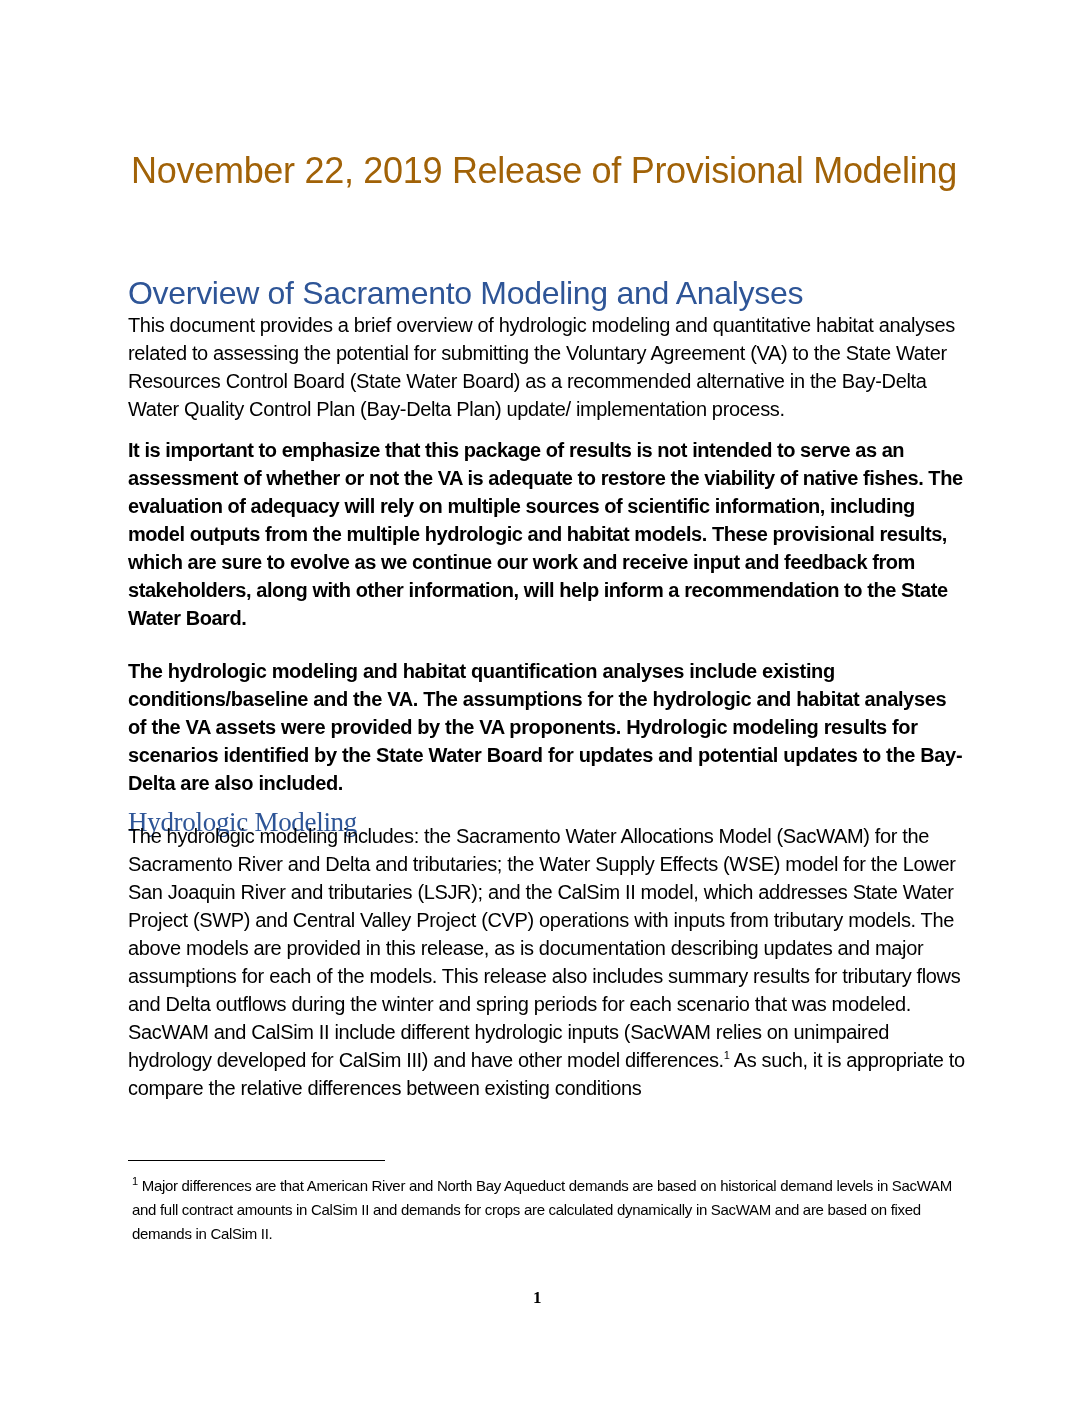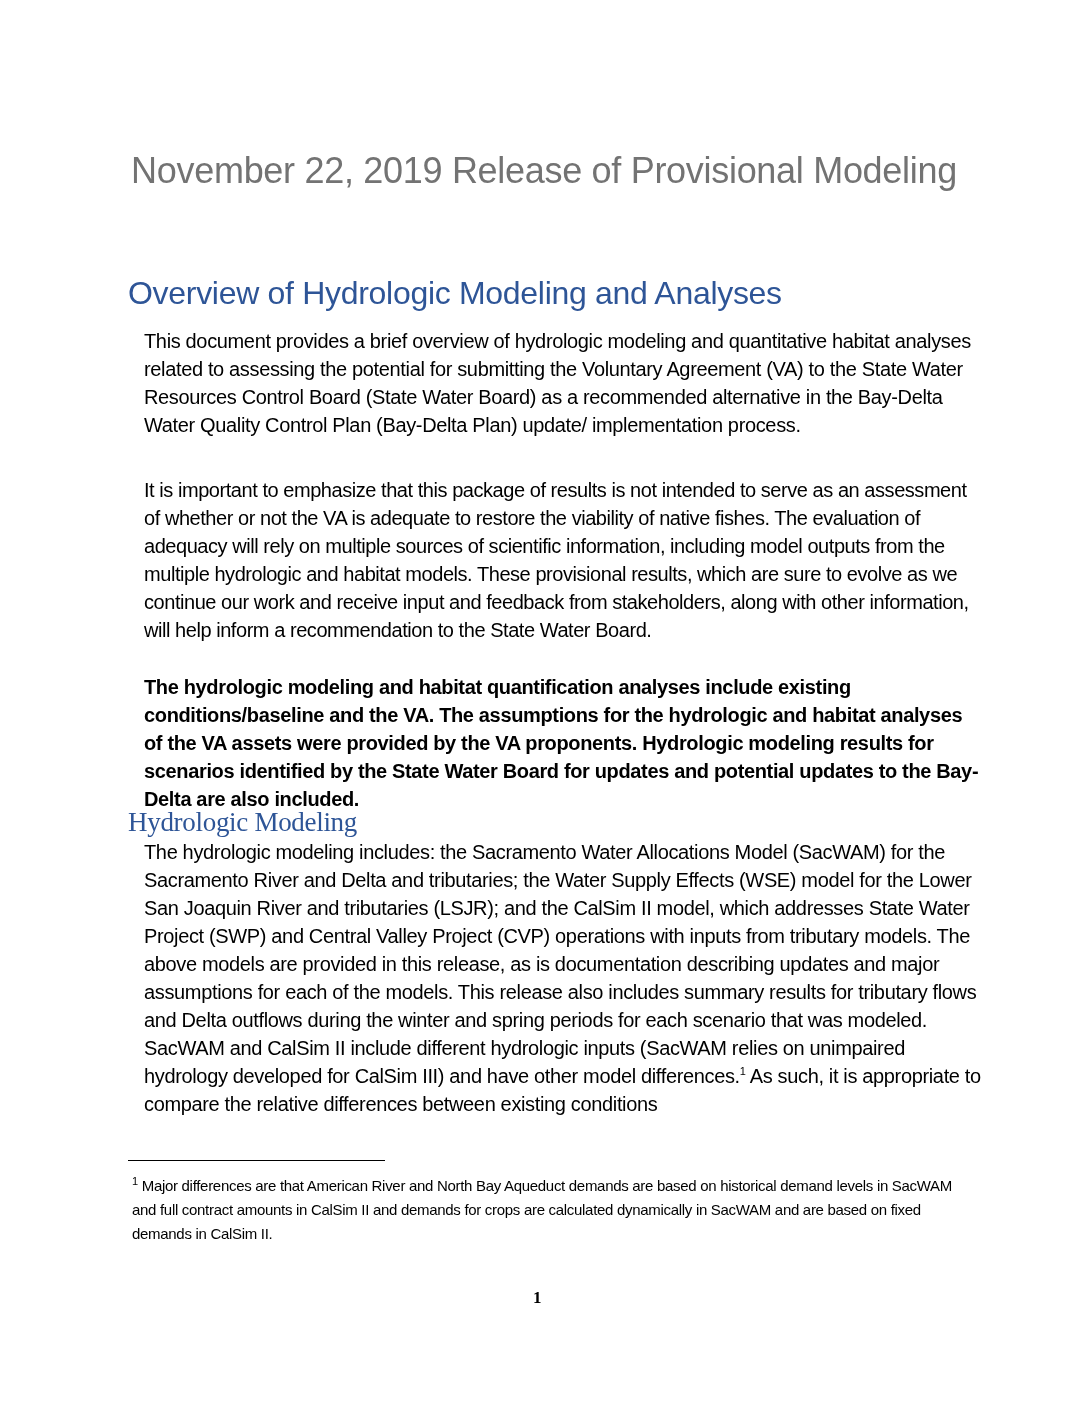--- a/index.html
+++ b/index.html
@@ -1,49 +1,49 @@
 <!DOCTYPE html>
 <html><head>
 <meta charset="utf-8">
 <style>
   html, body { margin: 0; padding: 0; background: #ffffff; }
   body { width: 1088px; height: 1408px; position: relative; overflow: hidden;
          font-family: "Liberation Sans", sans-serif; color: #000; }
   .page { position: absolute; left: 0; top: 0; width: 1088px; height: 1408px; }
   .title { position: absolute; left: 100px; width: 888px; top: 147px;
-           text-align: center; color: #737373; font-size: 36px; line-height: 48px;
+           text-align: center; color: #a16207; font-size: 36px; line-height: 48px;
            font-weight: normal; margin: 0; letter-spacing: -0.3px; }
   .h1 { position: absolute; left: 128px; top: 272px; margin: 0; color: #2E5597;
         font-size: 32px; font-weight: normal; line-height: 42px; letter-spacing: -0.3px; }
   .h2 { position: absolute; left: 128px; top: 804px; margin: 0; color: #2E5597;
         font-size: 27px; font-weight: normal; line-height: 36px; letter-spacing: -0.3px; font-family: Liberation Serif, serif; }
-  .para { position: absolute; left: 128px; width: 840px; margin: 16px;
+  .para { position: absolute; left: 128px; width: 840px; margin: 0;
           font-size: 20px; line-height: 28px; letter-spacing: -0.35px; }
   .p1 { top: 311px; }
-  .p2 { top: 460px; font-weight: normal; letter-spacing: -0.45px; }
+  .p2 { top: 436px; font-weight: bold; letter-spacing: -0.45px; }
   .p3 { top: 657px; font-weight: bold; }
   .p4 { top: 822px; }
   .footrule { position: absolute; left: 128px; top: 1160px; width: 257px; height: 0;
               border-top: 1.5px solid #000; }
   .footnote { position: absolute; left: 128px; top: 1170px; width: 820px; margin: 4px;
               font-size: 15px; line-height: 24px; letter-spacing: -0.3px; }
   sup { font-size: 11px; line-height: 0; vertical-align: super; }
   .pagenum { position: absolute; left: 533px; top: 1288px; font-family: "Liberation Serif", serif;
              font-weight: bold; font-size: 17px; }
 </style>
 </head>
 <body>
 
 <div class="page">
 
   <h1 class="title">
     <span>November 22, 2019 Release of Provisional Modeling</span><br>
   </h1>
 
-  <h2 class="h1">Overview of Hydrologic Modeling and Analyses</h2>
+  <h2 class="h1">Overview of Sacramento Modeling and Analyses</h2>
 
   <p class="para p1">This document provides a brief overview of hydrologic modeling and quantitative habitat analyses related to assessing the potential for submitting the Voluntary Agreement (VA) to the State Water Resources Control Board (State Water Board) as a recommended alternative in the Bay-Delta Water Quality Control Plan (Bay-Delta Plan) update/ implementation process.</p>
 
   <p class="para p2">It is important to emphasize that this package of results is not intended to serve as an assessment of whether or not the VA is adequate to restore the viability of native fishes. The evaluation of adequacy will rely on multiple sources of scientific information, including model outputs from the multiple hydrologic and habitat models. These provisional results, which are sure to evolve as we continue our work and receive input and feedback from stakeholders, along with other information, will help inform a recommendation to the State Water Board.</p>
 
   <p class="para p3">The hydrologic modeling and habitat quantification analyses include existing conditions/baseline and the VA. The assumptions for the hydrologic and habitat analyses of the VA assets were provided by the VA proponents. Hydrologic modeling results for scenarios identified by the State Water Board for updates and potential updates to the Bay-Delta are also included.</p>
 
   <h3 class="h2">Hydrologic Modeling</h3>
 
   <p class="para p4"><span>The hydrologic modeling includes: the Sacramento Water Allocations Model (SacWAM) for the Sacramento River and Delta and tributaries; the Water Supply Effects (WSE) model for the Lower San Joaquin River and tributaries (LSJR); and the CalSim II model, which addresses State Water Project (SWP) and Central Valley Project (CVP) operations with inputs from tributary models. The above models are provided in this release, as is documentation describing updates and major assumptions for each of the models. This release also includes summary results for tributary flows and Delta outflows during the winter and spring periods for each scenario that was modeled. SacWAM and CalSim II include different hydrologic inputs (SacWAM relies on unimpaired hydrology developed for CalSim III) and have other model differences.</span><sup>1</sup><span> As such, it is appropriate to compare the relative differences between existing conditions</span></p>

